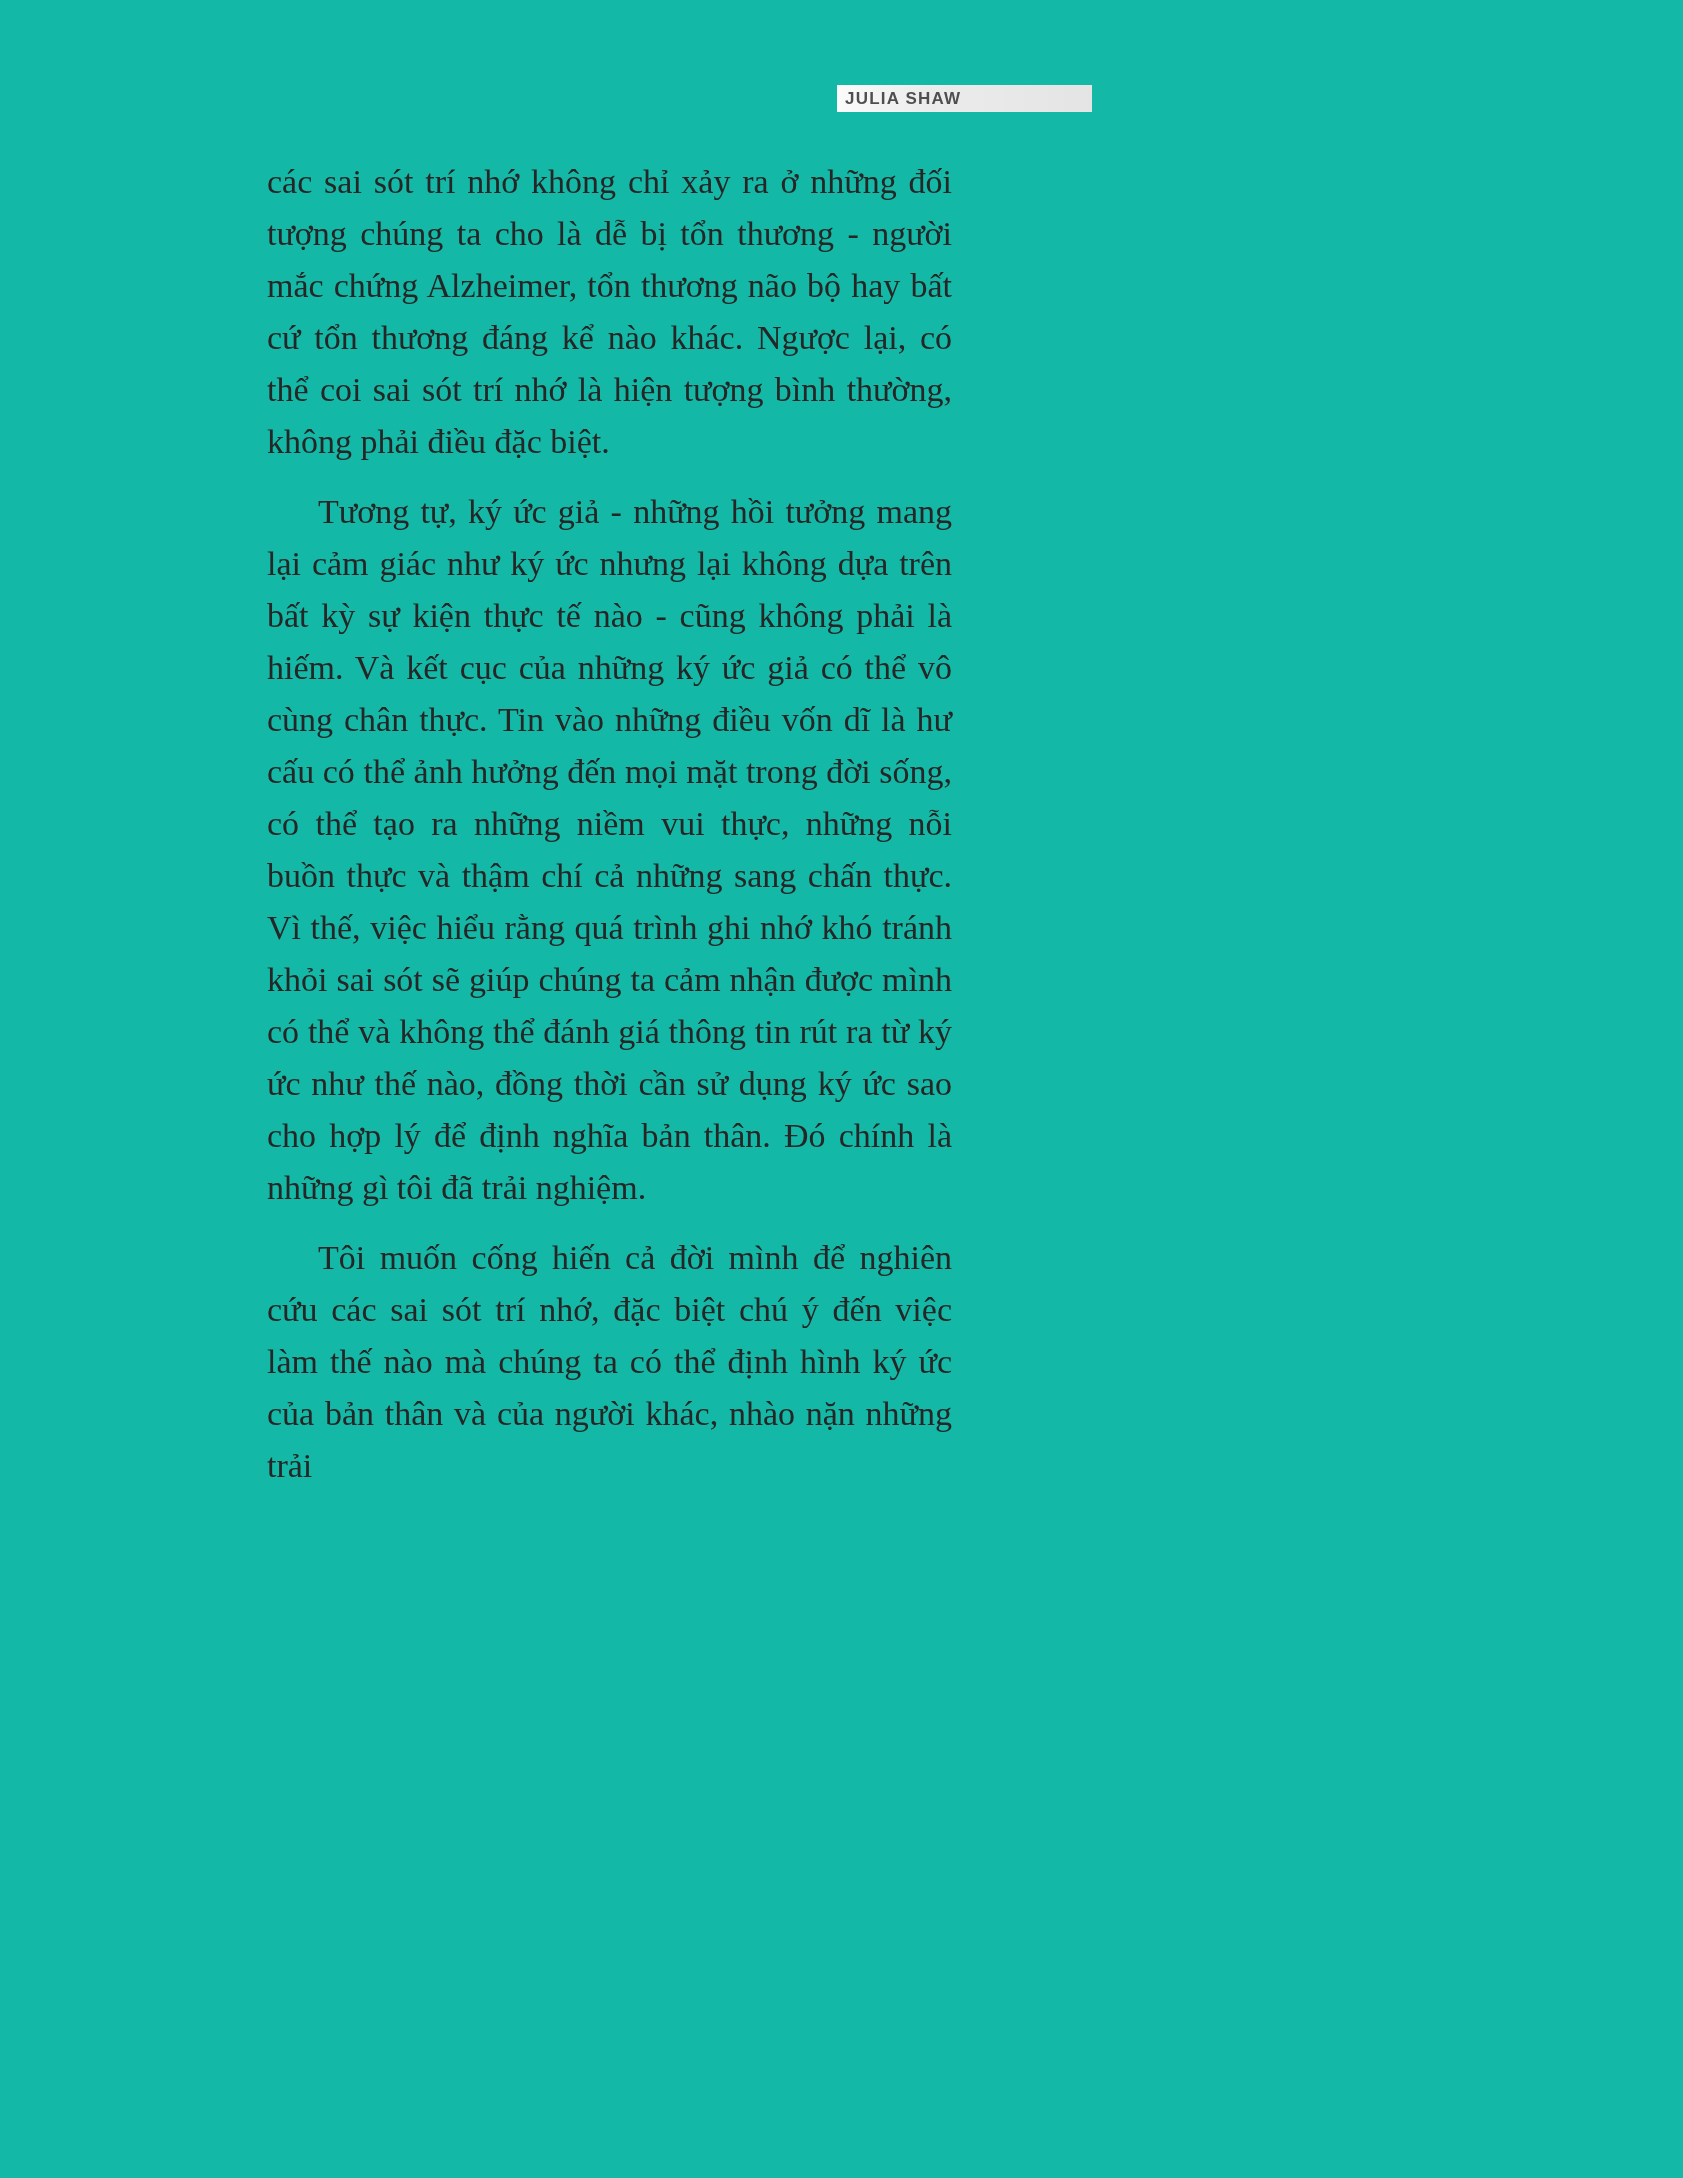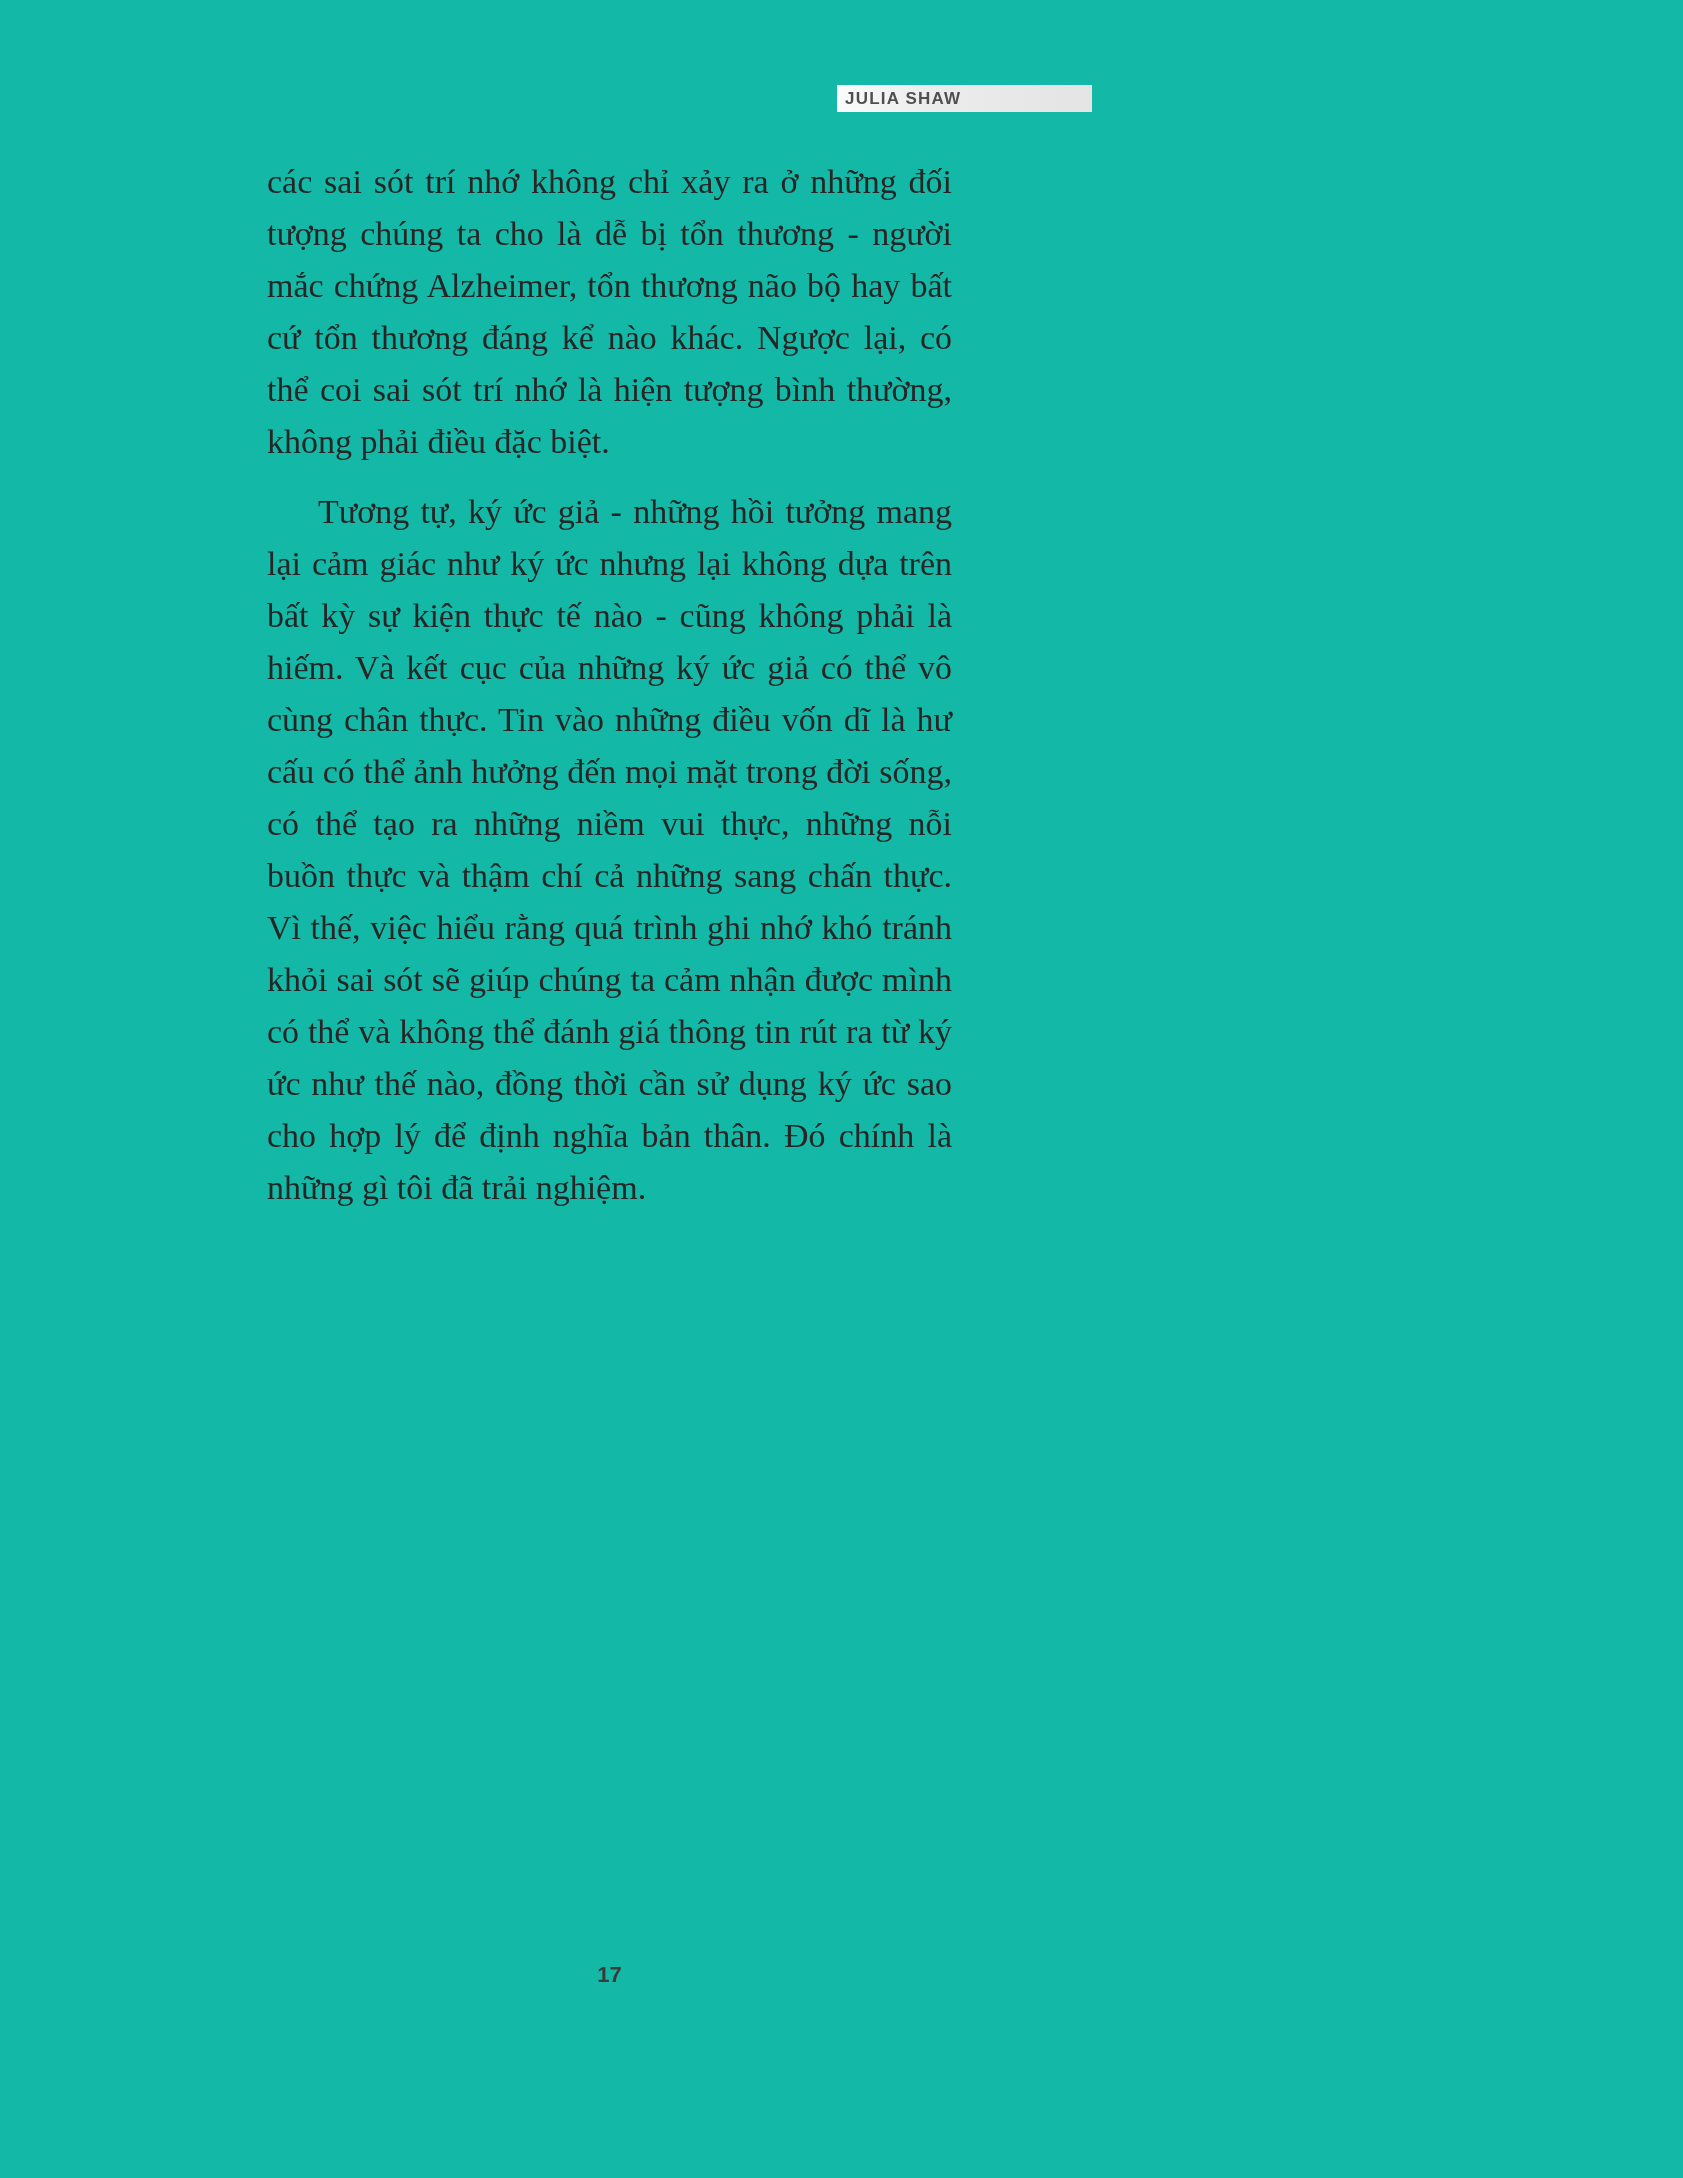--- a/index.html
+++ b/index.html
@@ -70,18 +70,18 @@
 
 <div class="page">
 
   <div class="running-header">
     <span class="running-header-text">JULIA SHAW</span>
   </div>
 
   <div class="text-block">
     <p class="para">các sai sót trí nhớ không chỉ xảy ra ở những đối tượng chúng ta cho là dễ bị tổn thương - người mắc chứng Alzheimer, tổn thương não bộ hay bất cứ tổn thương đáng kể nào khác. Ngược lại, có thể coi sai sót trí nhớ là hiện tượng bình thường, không phải điều đặc biệt.</p>
     <p class="para indent">Tương tự, ký ức giả - những hồi tưởng mang lại cảm giác như ký ức nhưng lại không dựa trên bất kỳ sự kiện thực tế nào - cũng không phải là hiếm. Và kết cục của những ký ức giả có thể vô cùng chân thực. Tin vào những điều vốn dĩ là hư cấu có thể ảnh hưởng đến mọi mặt trong đời sống, có thể tạo ra những niềm vui thực, những nỗi buồn thực và thậm chí cả những sang chấn thực. Vì thế, việc hiểu rằng quá trình ghi nhớ khó tránh khỏi sai sót sẽ giúp chúng ta cảm nhận được mình có thể và không thể đánh giá thông tin rút ra từ ký ức như thế nào, đồng thời cần sử dụng ký ức sao cho hợp lý để định nghĩa bản thân. Đó chính là những gì tôi đã trải nghiệm.</p>
+    <p class="para indent">Tôi muốn cống hiến cả đời mình để nghiên cứu các sai sót trí nhớ, đặc biệt chú ý đến việc làm thế nào mà chúng ta có thể định hình ký ức của bản thân và của người khác, nhào nặn những trải</p>
   </div>
 
-  <div class="page-number">17</div>
 
 </div>
 
 
 </body></html>

